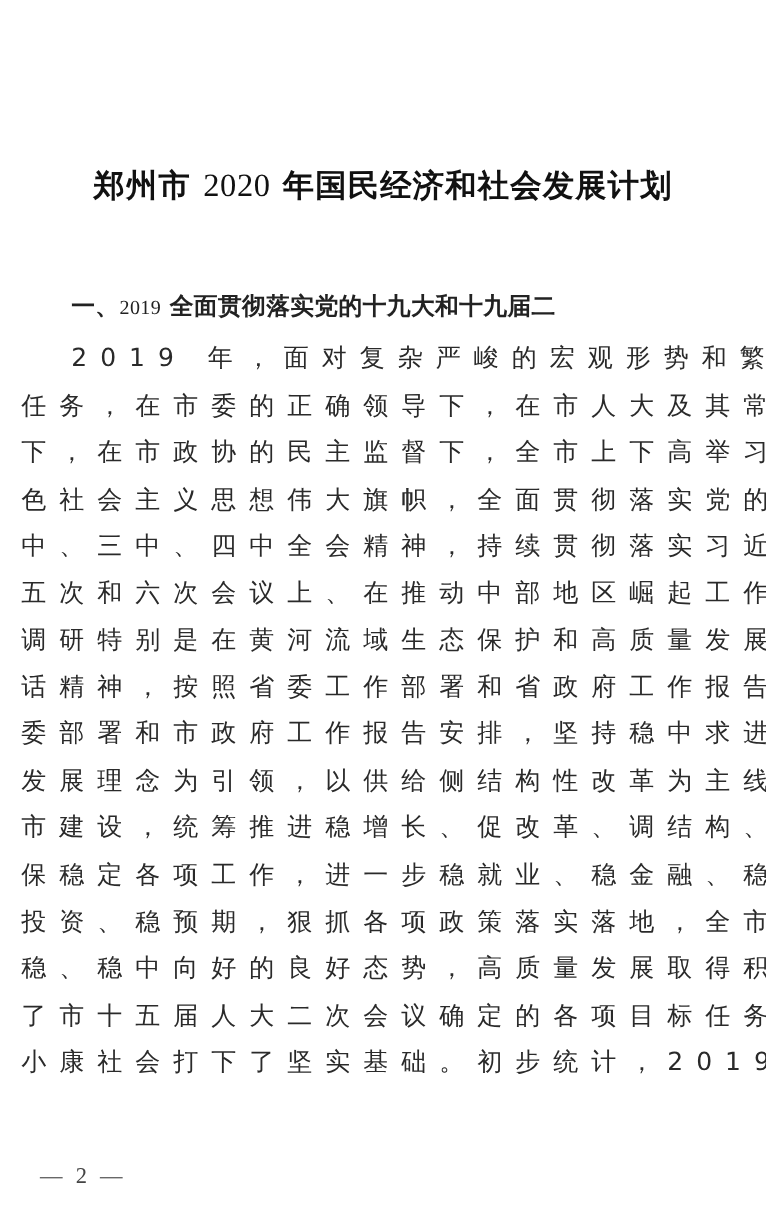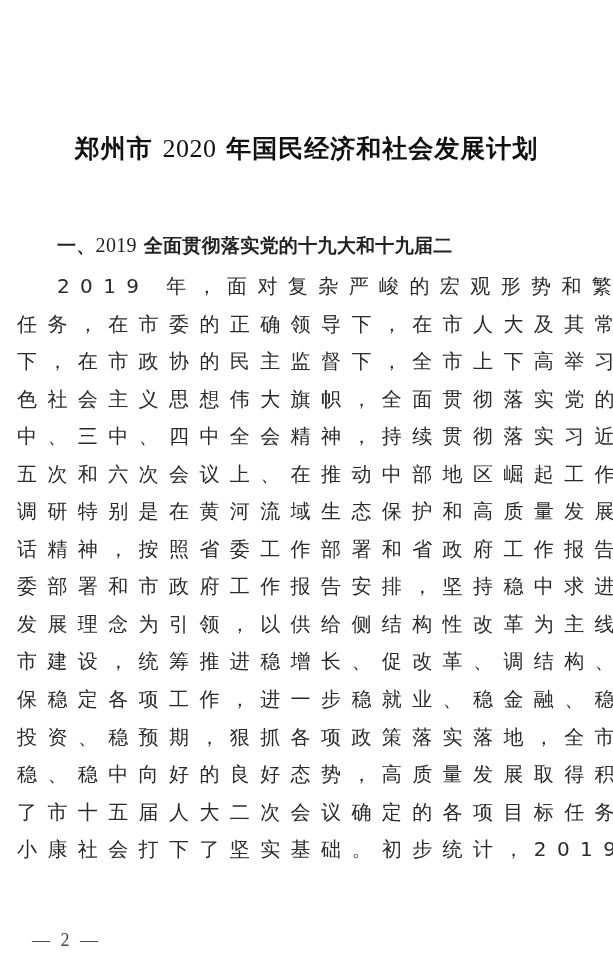--- a/index.html
+++ b/index.html
@@ -49,21 +49,21 @@
       line-height: 28px;
       font-family: "DejaVu Sans", "Liberation Sans", sans-serif;
       font-weight: bold;
       color: #222222;
       white-space: nowrap;
       letter-spacing: 0.3px;
     }
     .heading .num {
       font-family: "Liberation Serif", "DejaVu Serif", serif;
       font-weight: normal;
-      font-size: 20px;
+      font-size: 16px;
     }
     .body-text {
       position: absolute;
       left: 17px;
       top: 268px;
       width: 584px;
     }
     .line {
       height: 37.55px;
       line-height: 37.55px;

